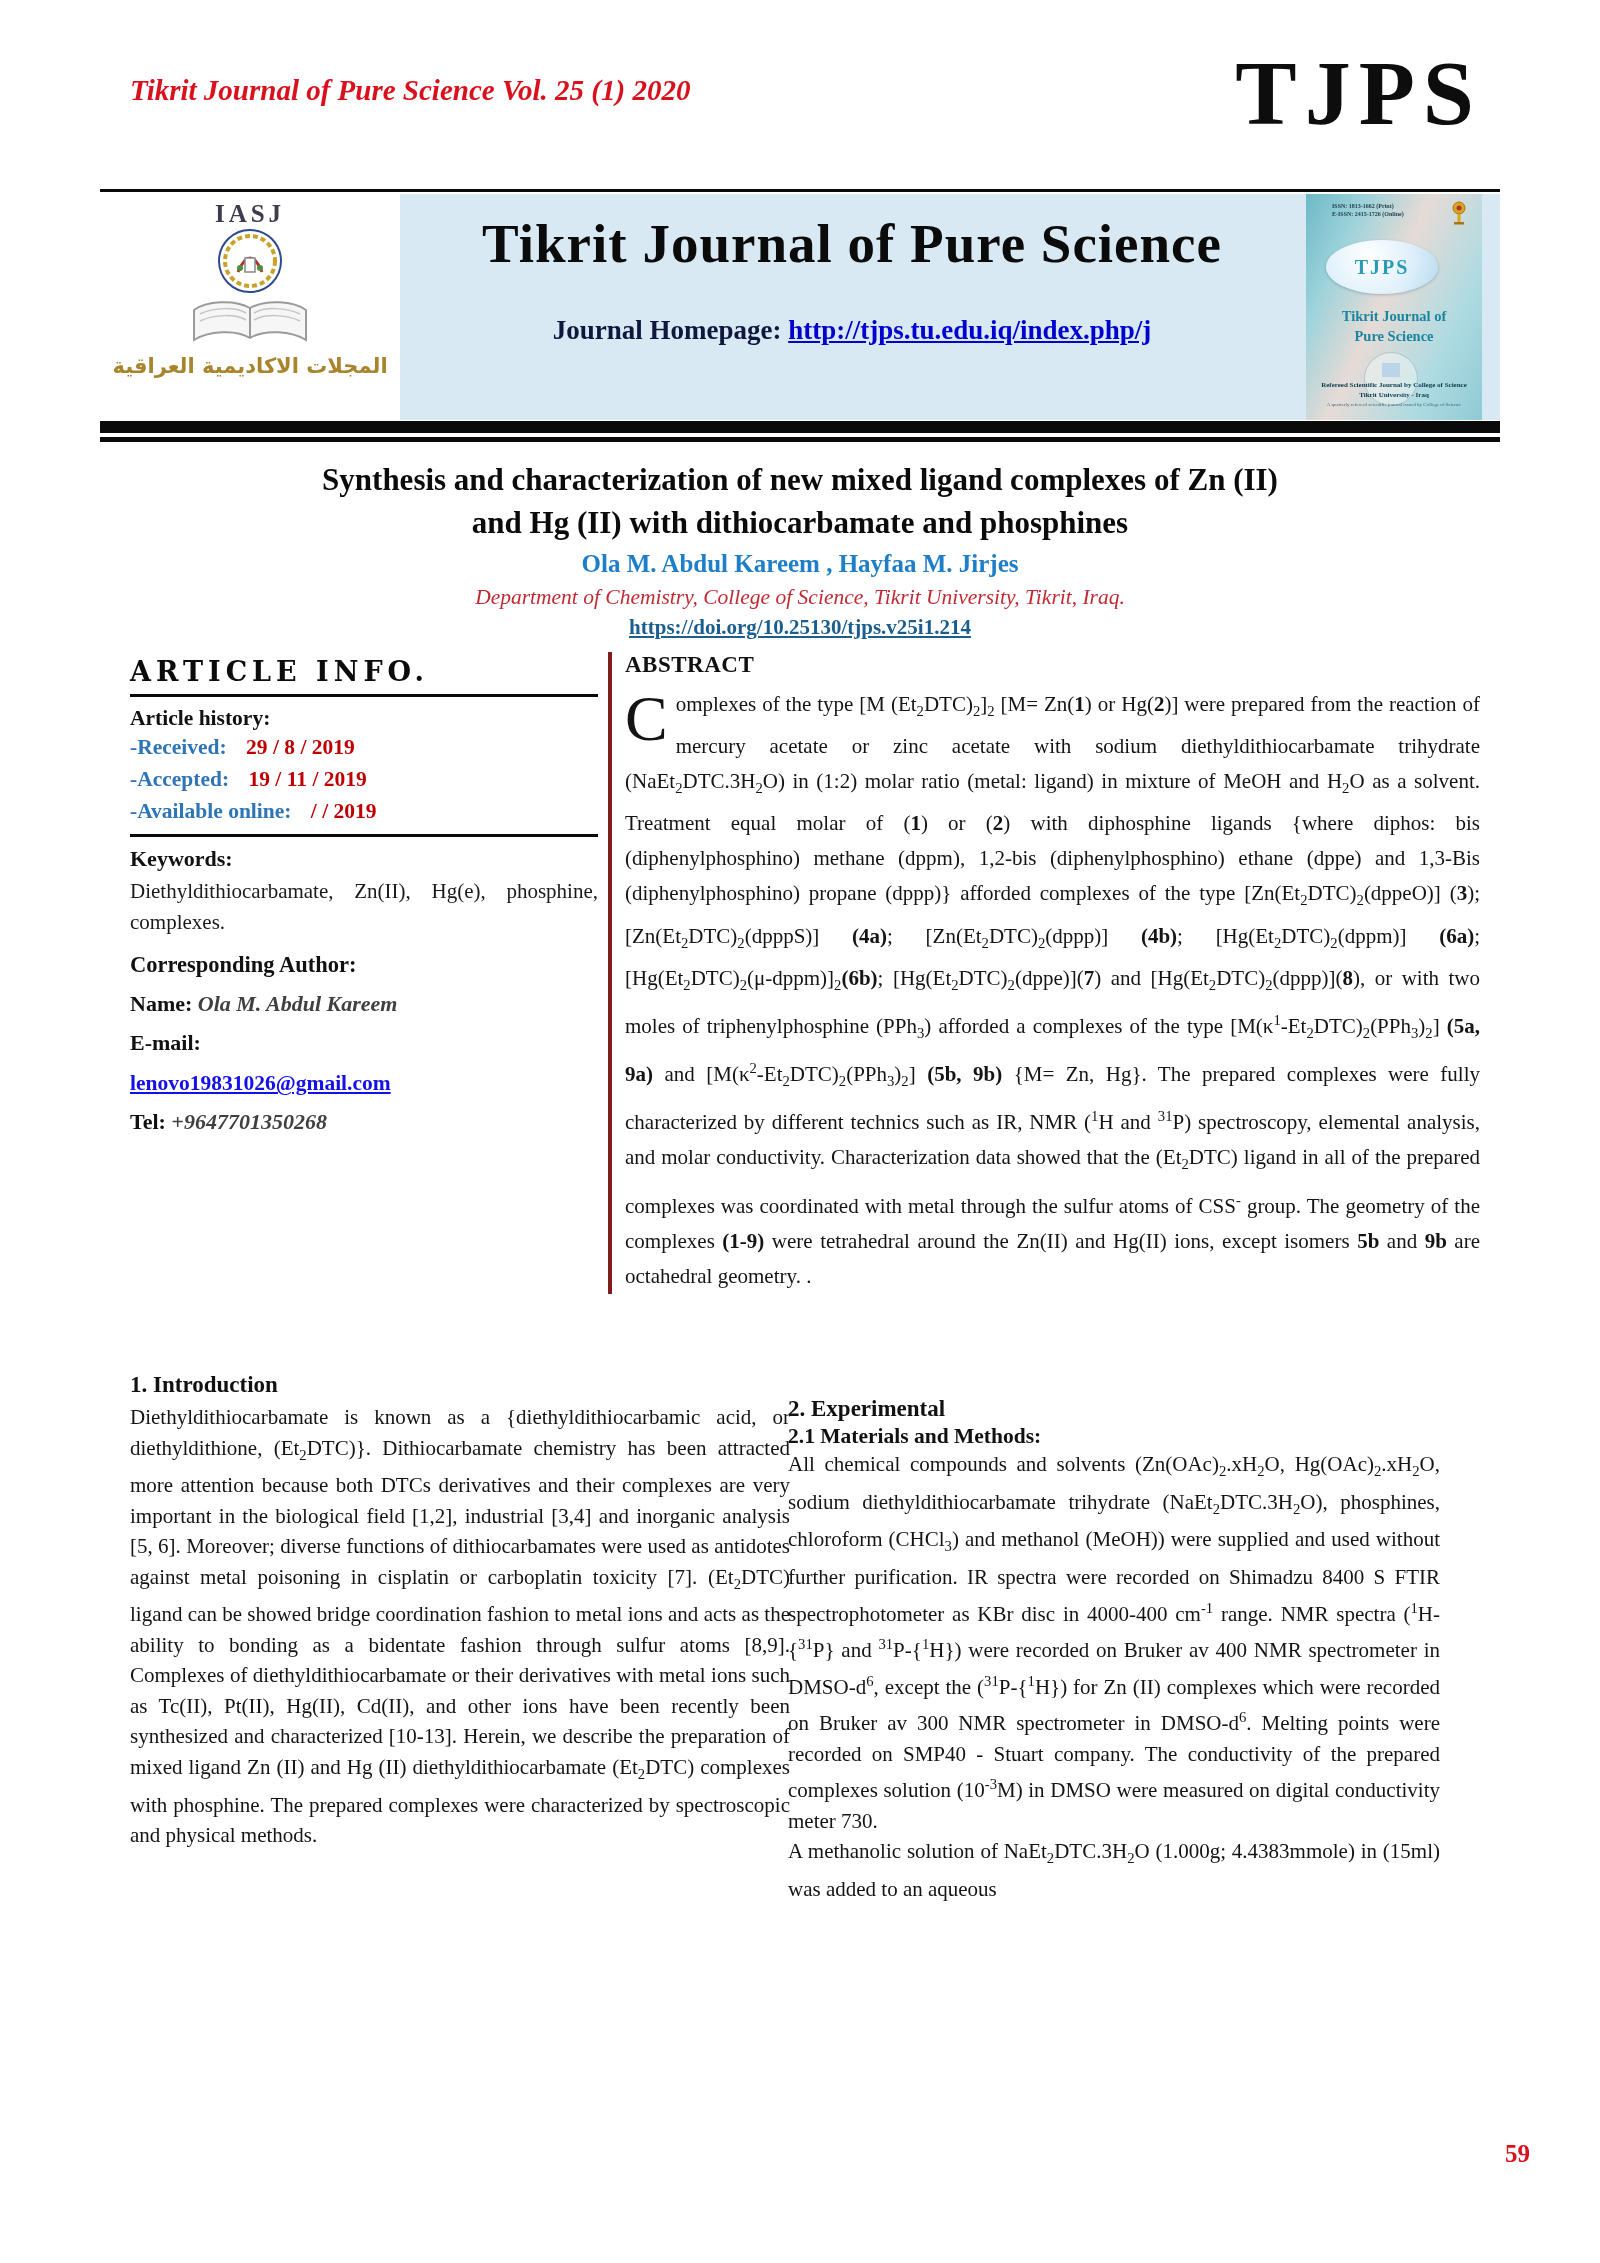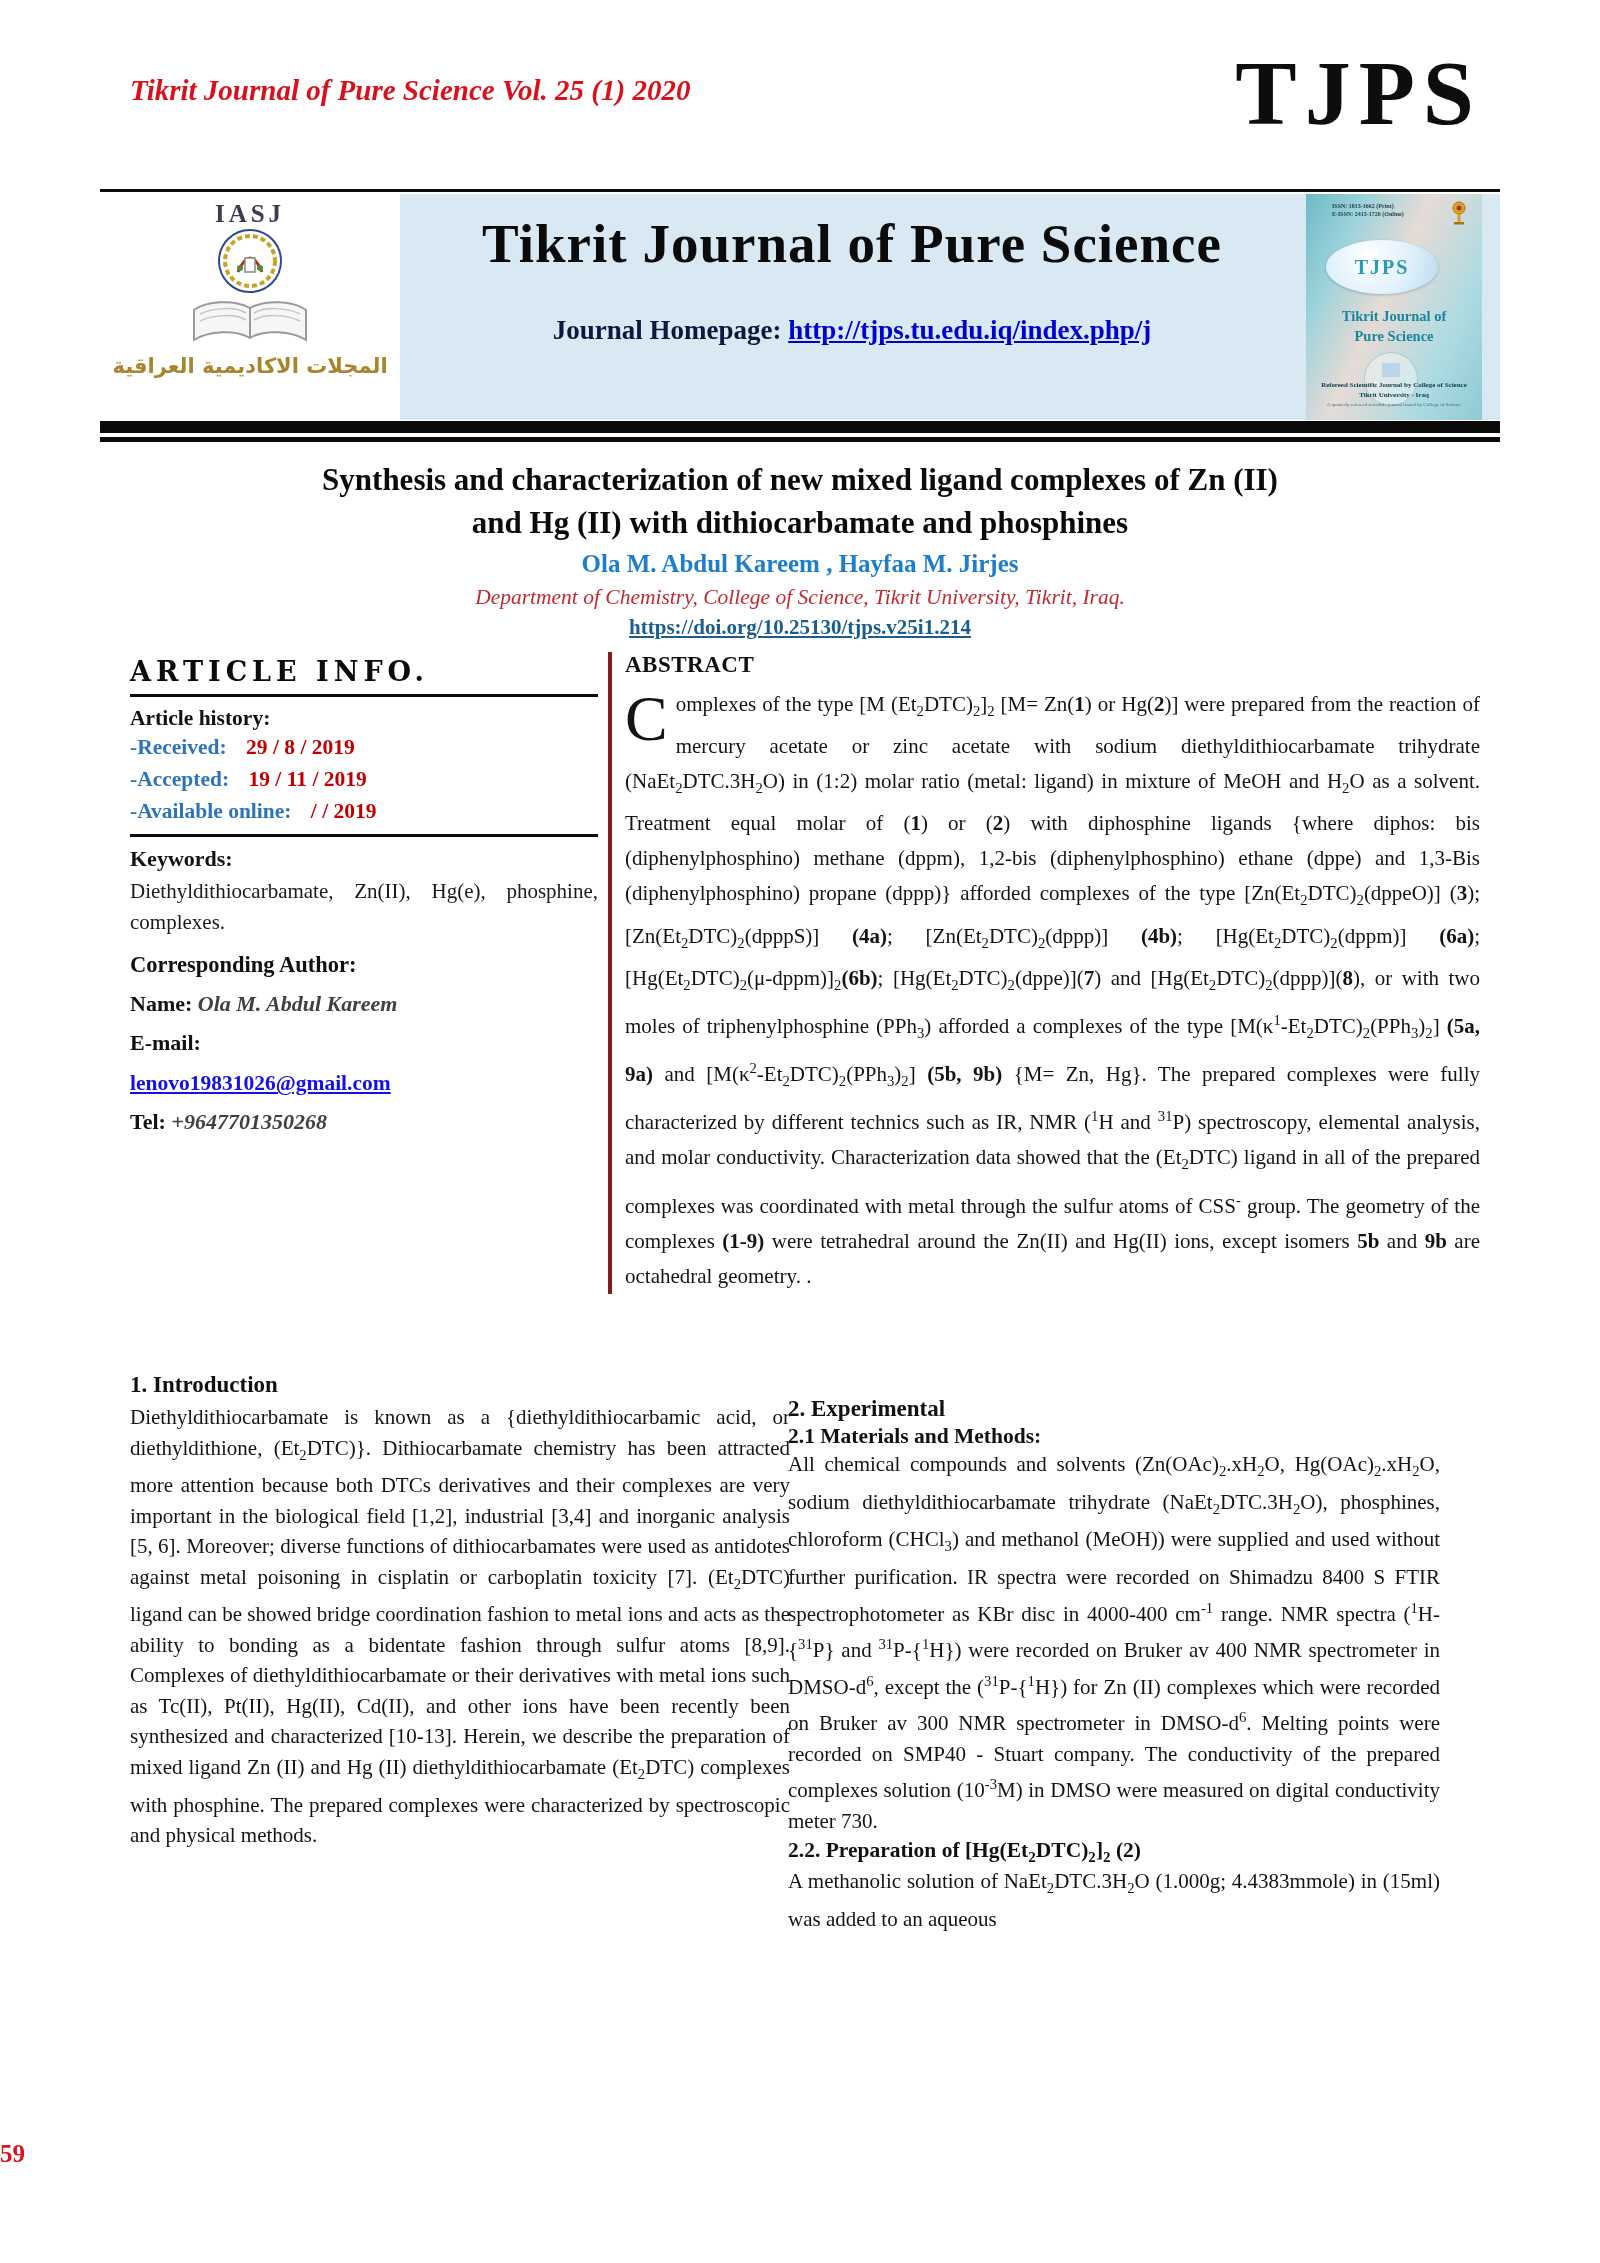--- a/index.html
+++ b/index.html
@@ -69,21 +69,21 @@
   .dropcap{float:left;font-size:64px;line-height:52px;padding:6px 8px 0 0;color:#141414;}
 
   
   .intro-col{position:absolute;left:130px;top:1372px;width:660px;}
   .exp-col{position:absolute;left:788px;top:1396px;width:652px;}
   .sec-heading{font-size:23px;font-weight:bold;}
   .sub-heading{font-size:21.5px;font-weight:bold;margin-top:2px;}
   .sec-body{font-size:21px;line-height:30.5px;text-align:justify;color:#141414;}
   .intro-col .sec-body{margin-top:4px;}
 
-  .page-num{position:absolute;left:0;top:2140px;width:1530px;text-align:left;font-size:25px;font-weight:bold;color:#d8111c;}
+  .page-num{position:absolute;left:0;top:2140px;width:1530px;text-align:right;font-size:25px;font-weight:bold;color:#d8111c;}
 
   sub{font-size:70%;}
   sup{font-size:70%;}
 </style>
 </head>
 <body>
 
 <div class="page">
 
   <div class="hdr-line">Tikrit Journal of Pure Science Vol. 25 (1) 2020</div>
@@ -212,19 +212,18 @@
 
   <div class="intro-col">
     <div class="sec-heading">1. Introduction</div>
     <div class="sec-body">Diethyldithiocarbamate is known as a {diethyldithiocarbamic acid, or diethyldithione, (Et<sub>2</sub>DTC)}. Dithiocarbamate chemistry has been attracted more attention because both DTCs derivatives and their complexes are very important in the biological field [1,2], industrial [3,4] and inorganic analysis [5, 6]. Moreover; diverse functions of dithiocarbamates were used as antidotes against metal poisoning in cisplatin or carboplatin toxicity [7]. (Et<sub>2</sub>DTC) ligand can be showed bridge coordination fashion to metal ions and acts as the ability to bonding as a bidentate fashion through sulfur atoms [8,9]. Complexes of diethyldithiocarbamate or their derivatives with metal ions such as Tc(II), Pt(II), Hg(II), Cd(II), and other ions have been recently been synthesized and characterized [10-13]. Herein, we describe the preparation of mixed ligand Zn (II) and Hg (II) diethyldithiocarbamate (Et<sub>2</sub>DTC) complexes with phosphine. The prepared complexes were characterized by spectroscopic and physical methods.</div>
   </div>
 
   <div class="exp-col">
     <div class="sec-heading">2. Experimental</div>
     <div class="sub-heading">2.1 Materials and Methods:</div>
     <div class="sec-body">All chemical compounds and solvents (Zn(OAc)<sub>2</sub>.xH<sub>2</sub>O, Hg(OAc)<sub>2</sub>.xH<sub>2</sub>O, sodium diethyldithiocarbamate trihydrate (NaEt<sub>2</sub>DTC.3H<sub>2</sub>O), phosphines, chloroform (CHCl<sub>3</sub>) and methanol (MeOH)) were supplied and used without further purification. IR spectra were recorded on Shimadzu 8400 S FTIR spectrophotometer as KBr disc in 4000-400 cm<sup>-1</sup> range. NMR spectra (<sup>1</sup>H-{<sup>31</sup>P} and <sup>31</sup>P-{<sup>1</sup>H}) were recorded on Bruker av 400 NMR spectrometer in DMSO-d<sup>6</sup>, except the (<sup>31</sup>P-{<sup>1</sup>H}) for Zn (II) complexes which were recorded on Bruker av 300 NMR spectrometer in DMSO-d<sup>6</sup>. Melting points were recorded on SMP40 - Stuart company. The conductivity of the prepared complexes solution (10<sup>-3</sup>M) in DMSO were measured on digital conductivity meter 730.</div>
-    <div class="sub-heading">2.2. Preparation of [Hg(Et<sub>2</sub>DTC)<sub>2</sub>]<sub>2</sub> (2)</div>
     <div class="sec-body">A methanolic solution of NaEt<sub>2</sub>DTC.3H<sub>2</sub>O (1.000g; 4.4383mmole) in (15ml)  was added to an aqueous</div>
   </div>
 
   <div class="page-num">59</div>
 
 </div>
 
 </body></html>

